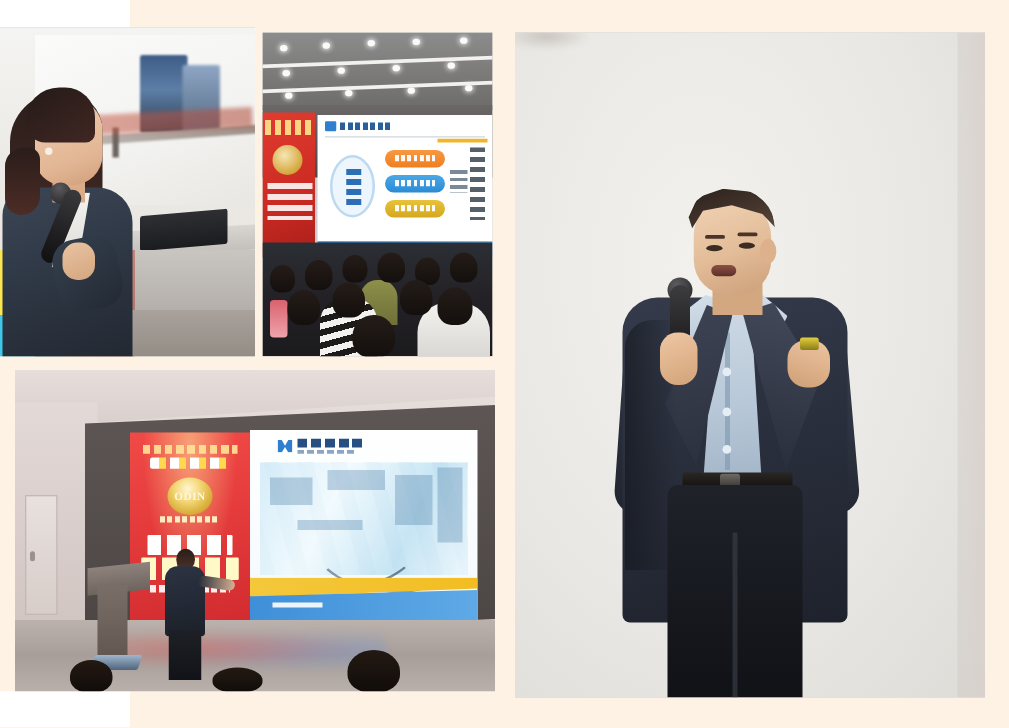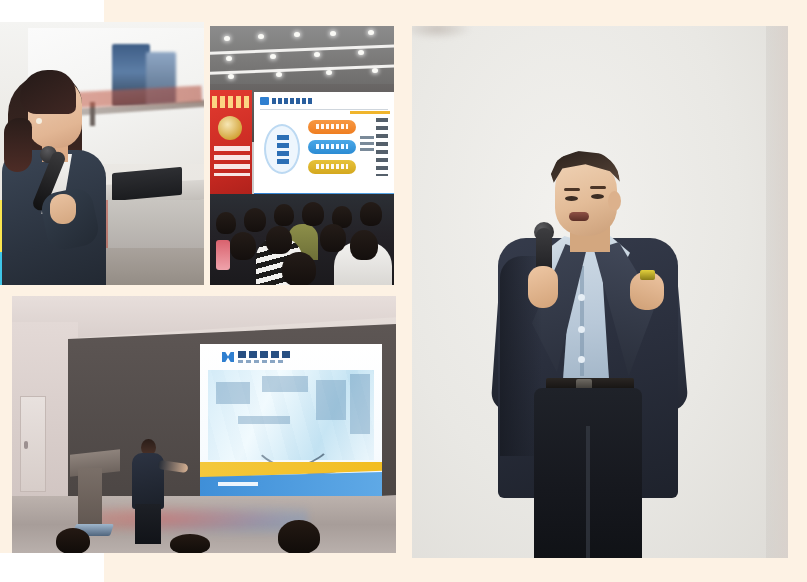--- a/index.html
+++ b/index.html
@@ -736,20 +736,31 @@
 
   <div class="photo" id="photo-stage">
     <div class="room"></div>
     <div class="ceiling"></div>
     <div class="leftwall"></div>
     <div class="door">
         <div class="knob"></div>
       </div>
     <div class="darkwall"></div>
 
+    <div class="slide-red">
+      <div class="top-ribbon"></div>
+      <div class="sub-ribbon"></div>
+      <div class="odin">
+        <b>ODIN</b>
+      </div>
+      <div class="odin-sub"></div>
+      <div class="cn1"></div>
+      <div class="cn2"></div>
+      <div class="cn3"></div>
+    </div>
 
     <div class="slide-white">
       <div class="logo-m"></div>
       <div class="logo-t"></div>
       <div class="logo-t2"></div>
       <div class="pic">
         <div class="bar" style="left:8px;top:12px;width:34px;height:22px"></div>
         <div class="bar" style="left:54px;top:6px;width:46px;height:16px"></div>
         <div class="bar" style="left:108px;top:10px;width:30px;height:40px"></div>
         <div class="bar" style="left:142px;top:4px;width:20px;height:60px"></div>

